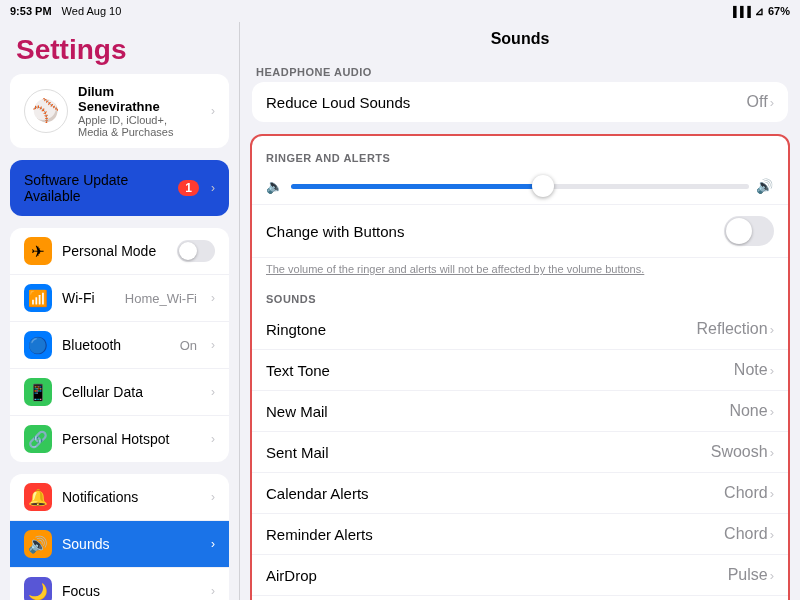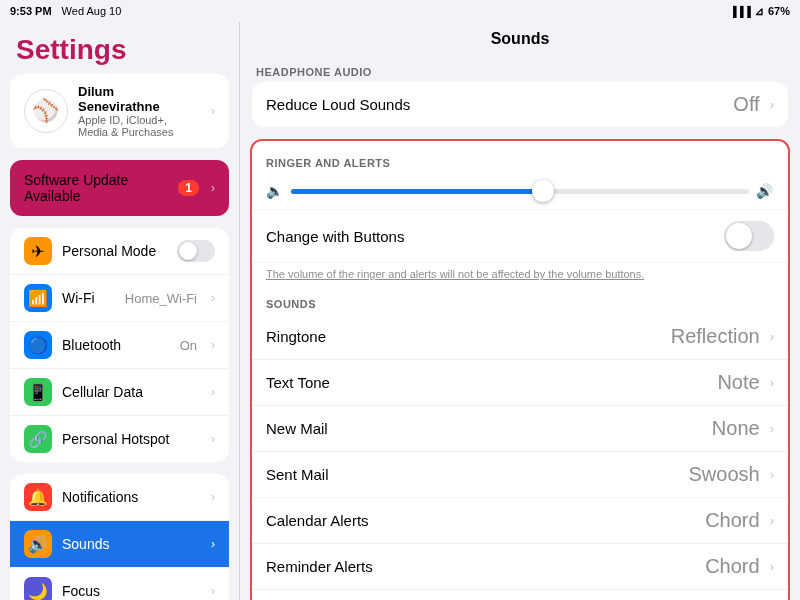--- a/index.html
+++ b/index.html
@@ -62,21 +62,21 @@
       border: 1px solid #ddd;
       display: flex; align-items: center; justify-content: center;
       font-size: 22px;
       overflow: hidden;
     }
     .user-info { flex: 1; }
     .user-name { font-size: 13px; font-weight: 600; color: #000; }
     .user-sub { font-size: 11px; color: #666; }
 
     .update-card {
-      background: #be185d;
+      background: #1d4ed8;
       margin: 0 10px 12px;
       border-radius: 12px;
       padding: 12px 14px;
       display: flex;
       align-items: center;
       gap: 8px;
     }
     .badge {
       background: #ff3b30;
       color: #fff;
@@ -166,26 +166,25 @@
     }
     .card.highlighted {
       border: 2px solid #e05050;
       margin: 0 10px 12px;
     }
     .row {
       display: flex;
       align-items: center;
       padding: 11px 14px;
       border-bottom: 1px solid #f0f0f5;
-      gap: 8px;
       justify-content: center;
     }
     .row:last-child { border-bottom: none; }
     .row-label { flex: 1; font-size: 15px; color: #000; }
-    .row-value { font-size: 20px; color: #8e8e93; }
+    .row-value { font-size: 16px; color: #8e8e93; }
     .row-chevron { color: #c7c7cc; font-size: 13px; margin-left: 2px; }
 
     .toggle {
       width: 50px; height: 30px;
       border-radius: 15px;
       position: relative;
       cursor: pointer;
       flex-shrink: 0;
     }
     .toggle.on { background: #34c759; }

